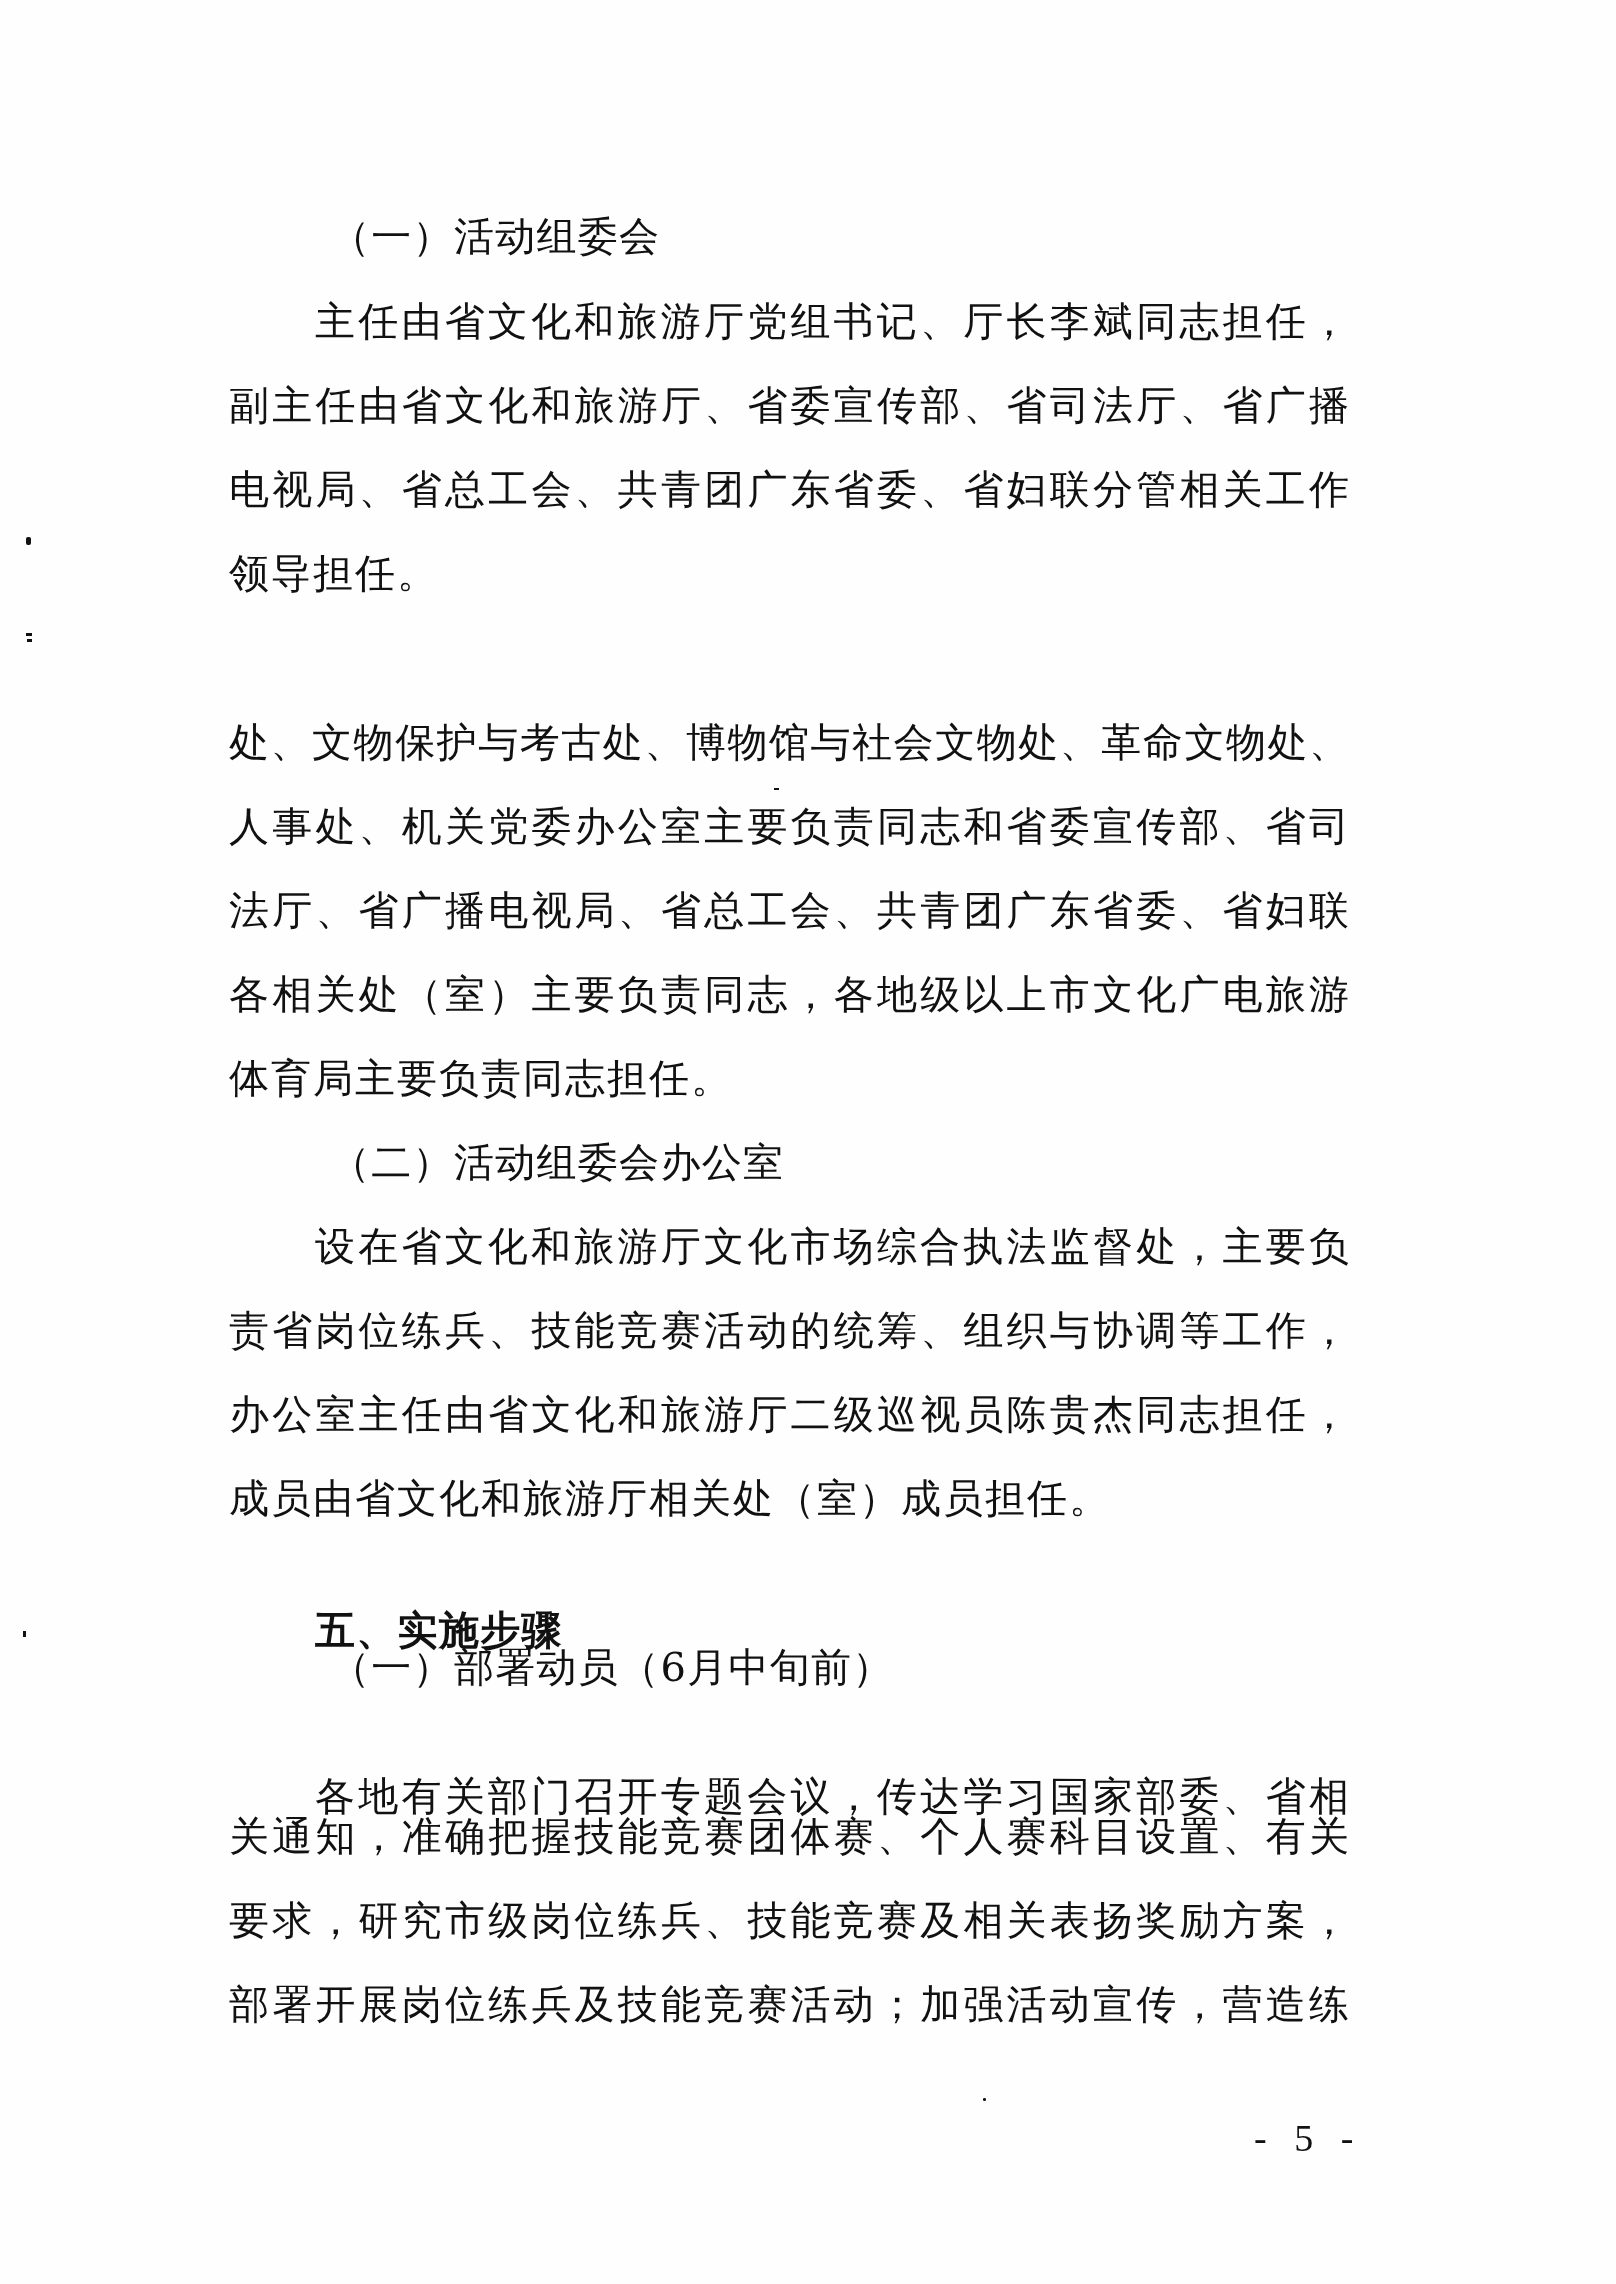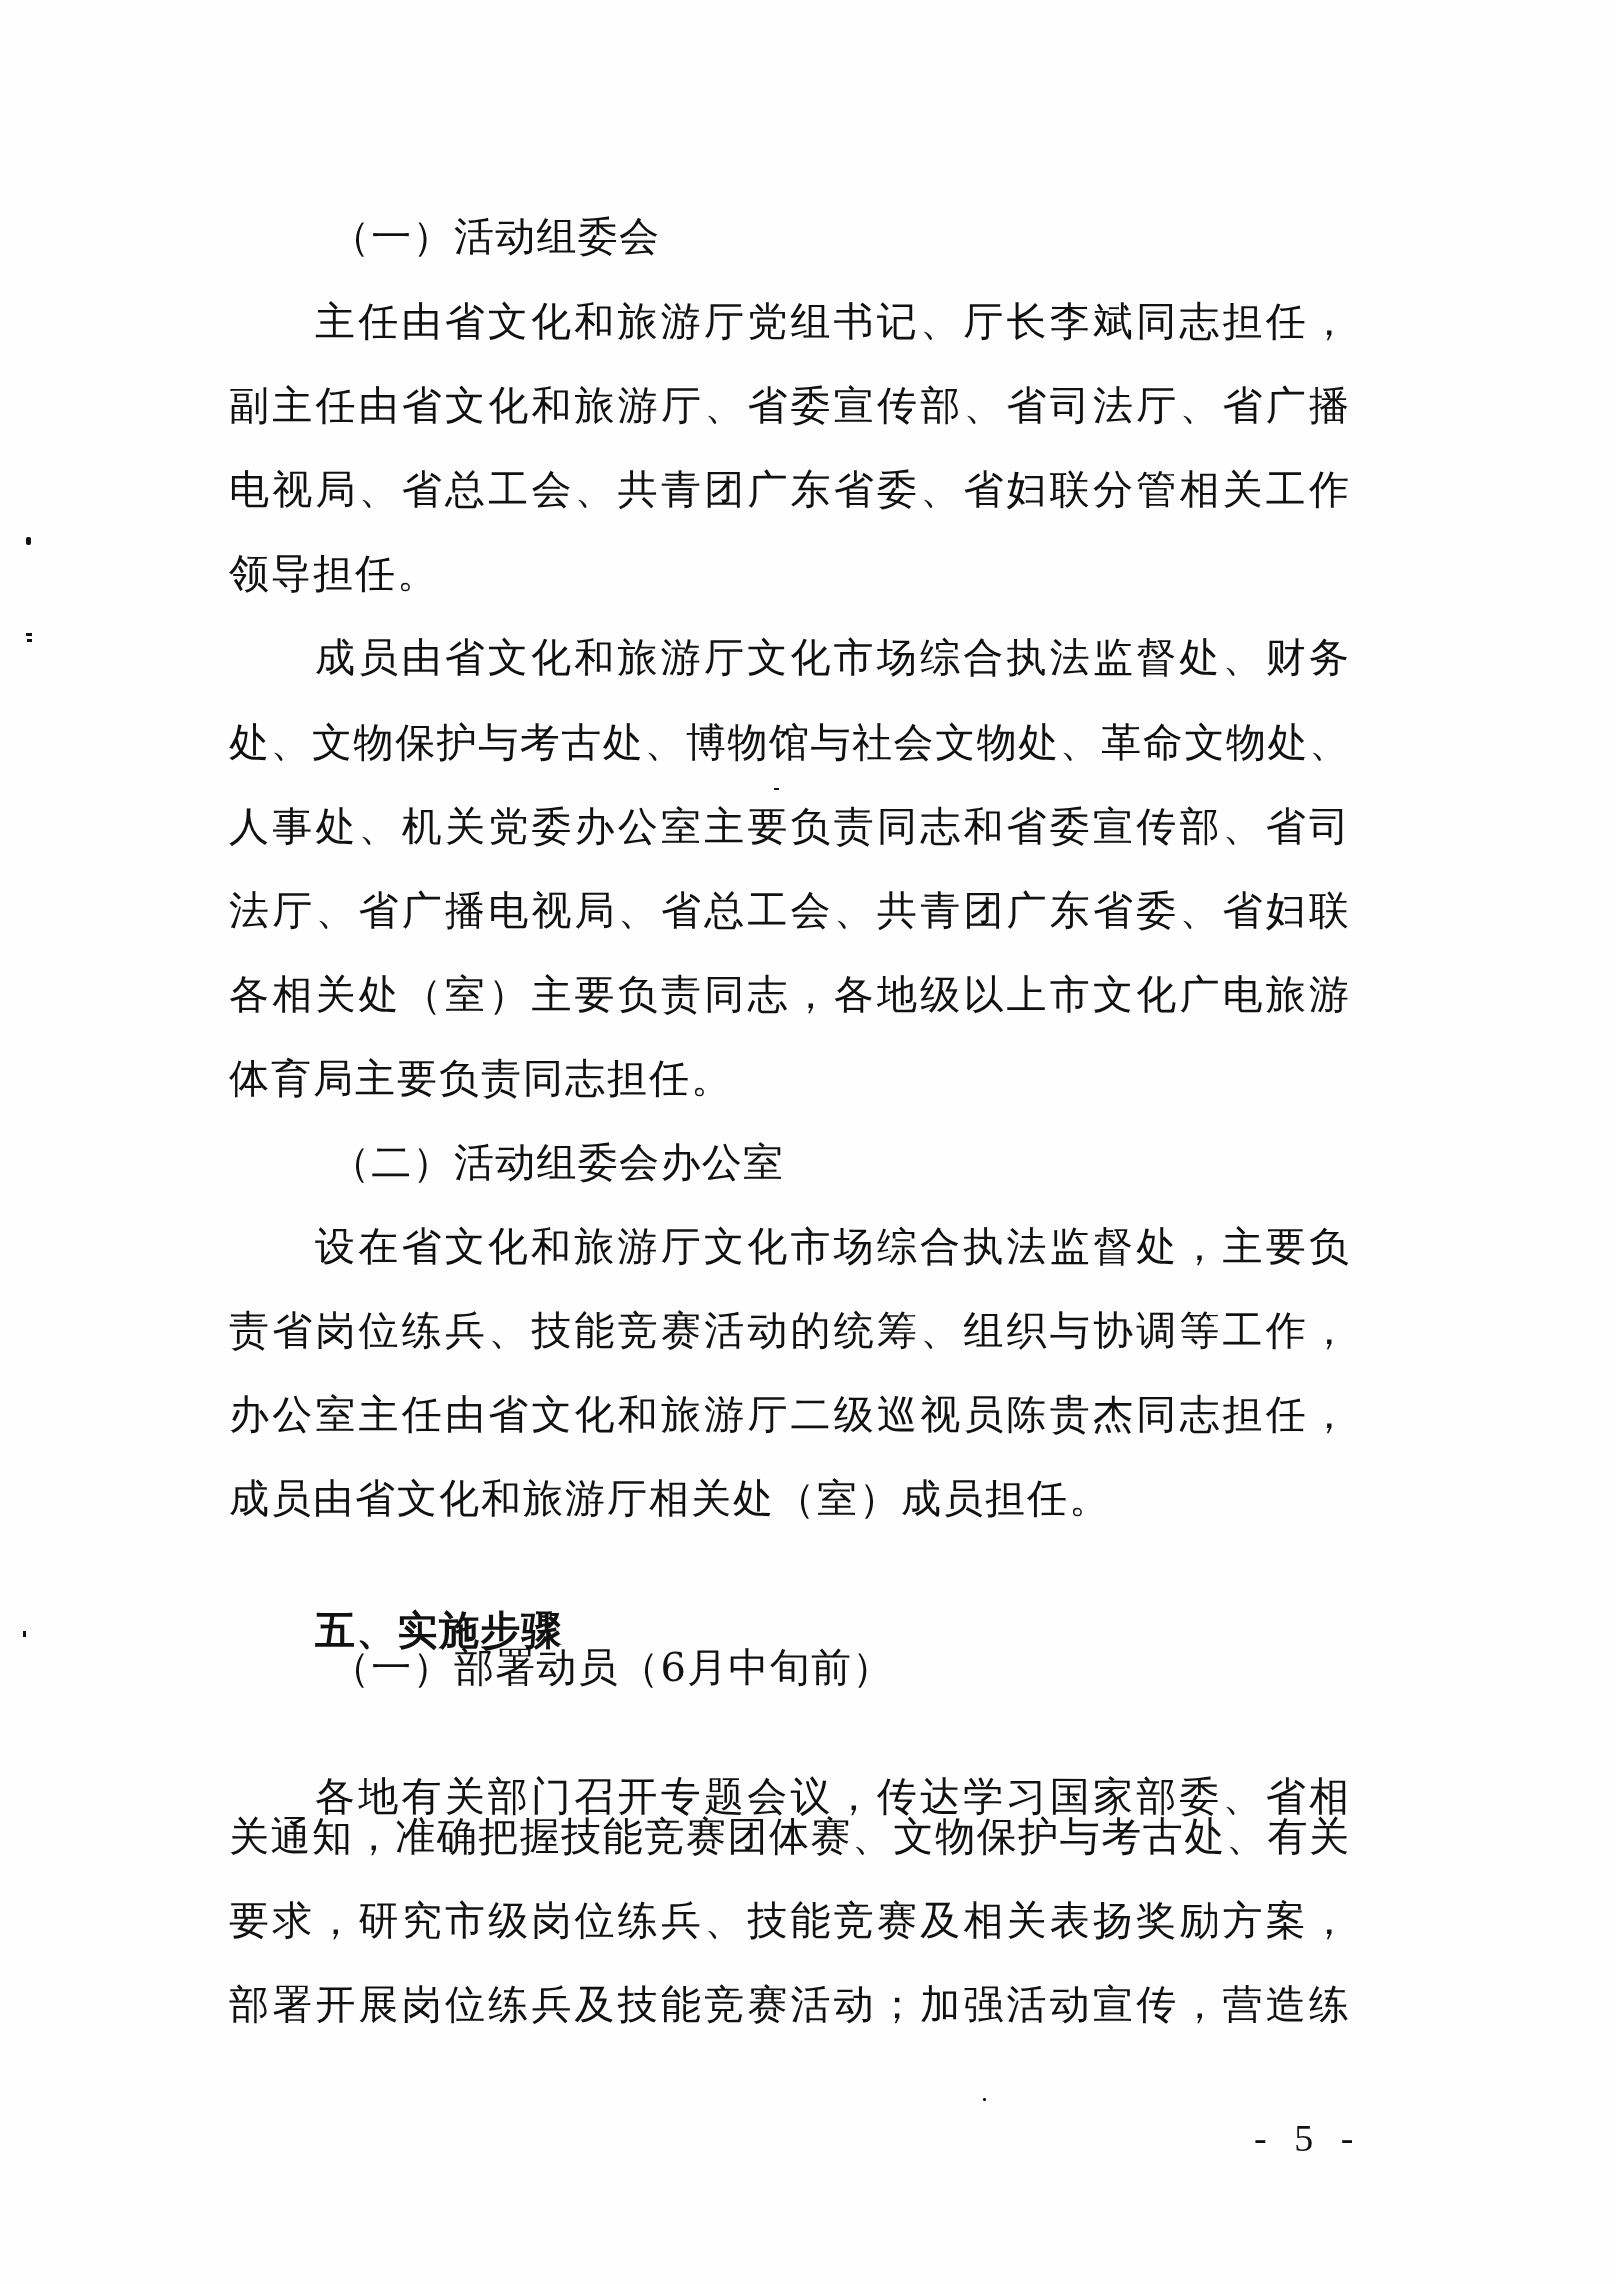--- a/index.html
+++ b/index.html
@@ -81,35 +81,34 @@
 </head>
 <body>
 
 <div class="page">
 
   <div class="line sub-heading" style="top: 210px;">（一）活动组委会</div>
   <div class="line indent" style="top: 295px;">主任由省文化和旅游厅党组书记、厅长李斌同志担任，</div>
   <div class="line" style="top: 379px;">副主任由省文化和旅游厅、省委宣传部、省司法厅、省广播</div>
   <div class="line" style="top: 463px;">电视局、省总工会、共青团广东省委、省妇联分管相关工作</div>
   <div class="line short" style="top: 547px;">领导担任。</div>
-  <div class="line indent" style="top: 631px;">成员由省文化和旅游厅文化市场综合执法监督处、财务</div>
   <div class="line" style="top: 800px;">人事处、机关党委办公室主要负责同志和省委宣传部、省司</div>
   <div class="line" style="top: 716px;">处、文物保护与考古处、博物馆与社会文物处、革命文物处、</div>
   <div class="line" style="top: 884px;">法厅、省广播电视局、省总工会、共青团广东省委、省妇联</div>
   <div class="line" style="top: 968px;">各相关处（室）主要负责同志，各地级以上市文化广电旅游</div>
   <div class="line short" style="top: 1052px;">体育局主要负责同志担任。</div>
   <div class="line sub-heading" style="top: 1136px;">（二）活动组委会办公室</div>
   <div class="line indent" style="top: 1220px;">设在省文化和旅游厅文化市场综合执法监督处，主要负</div>
   <div class="line" style="top: 1304px;">责省岗位练兵、技能竞赛活动的统筹、组织与协调等工作，</div>
   <div class="line" style="top: 1388px;">办公室主任由省文化和旅游厅二级巡视员陈贵杰同志担任，</div>
   <div class="line short" style="top: 1472px;">成员由省文化和旅游厅相关处（室）成员担任。</div>
   <div class="line section-heading" style="top: 1557px;">五、实施步骤</div>
   <div class="line sub-heading" style="top: 1641px;">（一）部署动员（6月中旬前）</div>
   <div class="line indent" style="top: 1726px; margin-top: 44px;">各地有关部门召开专题会议，传达学习国家部委、省相</div>
-  <div class="line" style="top: 1810px;">关通知，准确把握技能竞赛团体赛、文物保护与考古处、有关</div>
+  <div class="line" style="top: 1810px;">关通知，准确把握技能竞赛团体赛、个人赛科目设置、有关</div>
   <div class="line" style="top: 1894px;">要求，研究市级岗位练兵、技能竞赛及相关表扬奖励方案，</div>
   <div class="line" style="top: 1978px;">部署开展岗位练兵及技能竞赛活动；加强活动宣传，营造练</div>
 
   <div class="page-number">- 5 -</div>
 
   <div class="artifact" style="left:26px;top:537px;width:5.2px;height:7.8px;border-radius:2px;"></div>
   <div class="artifact" style="left:26px;top:633px;width:5.9px;height:2.6px;"></div>
   <div class="artifact" style="left:27px;top:639px;width:5.2px;height:2.6px;"></div>
   <div class="artifact" style="left:23px;top:1631px;width:3.3px;height:5.9px;"></div>
   <div class="artifact" style="left:774px;top:788px;width:5.2px;height:2px;"></div>

